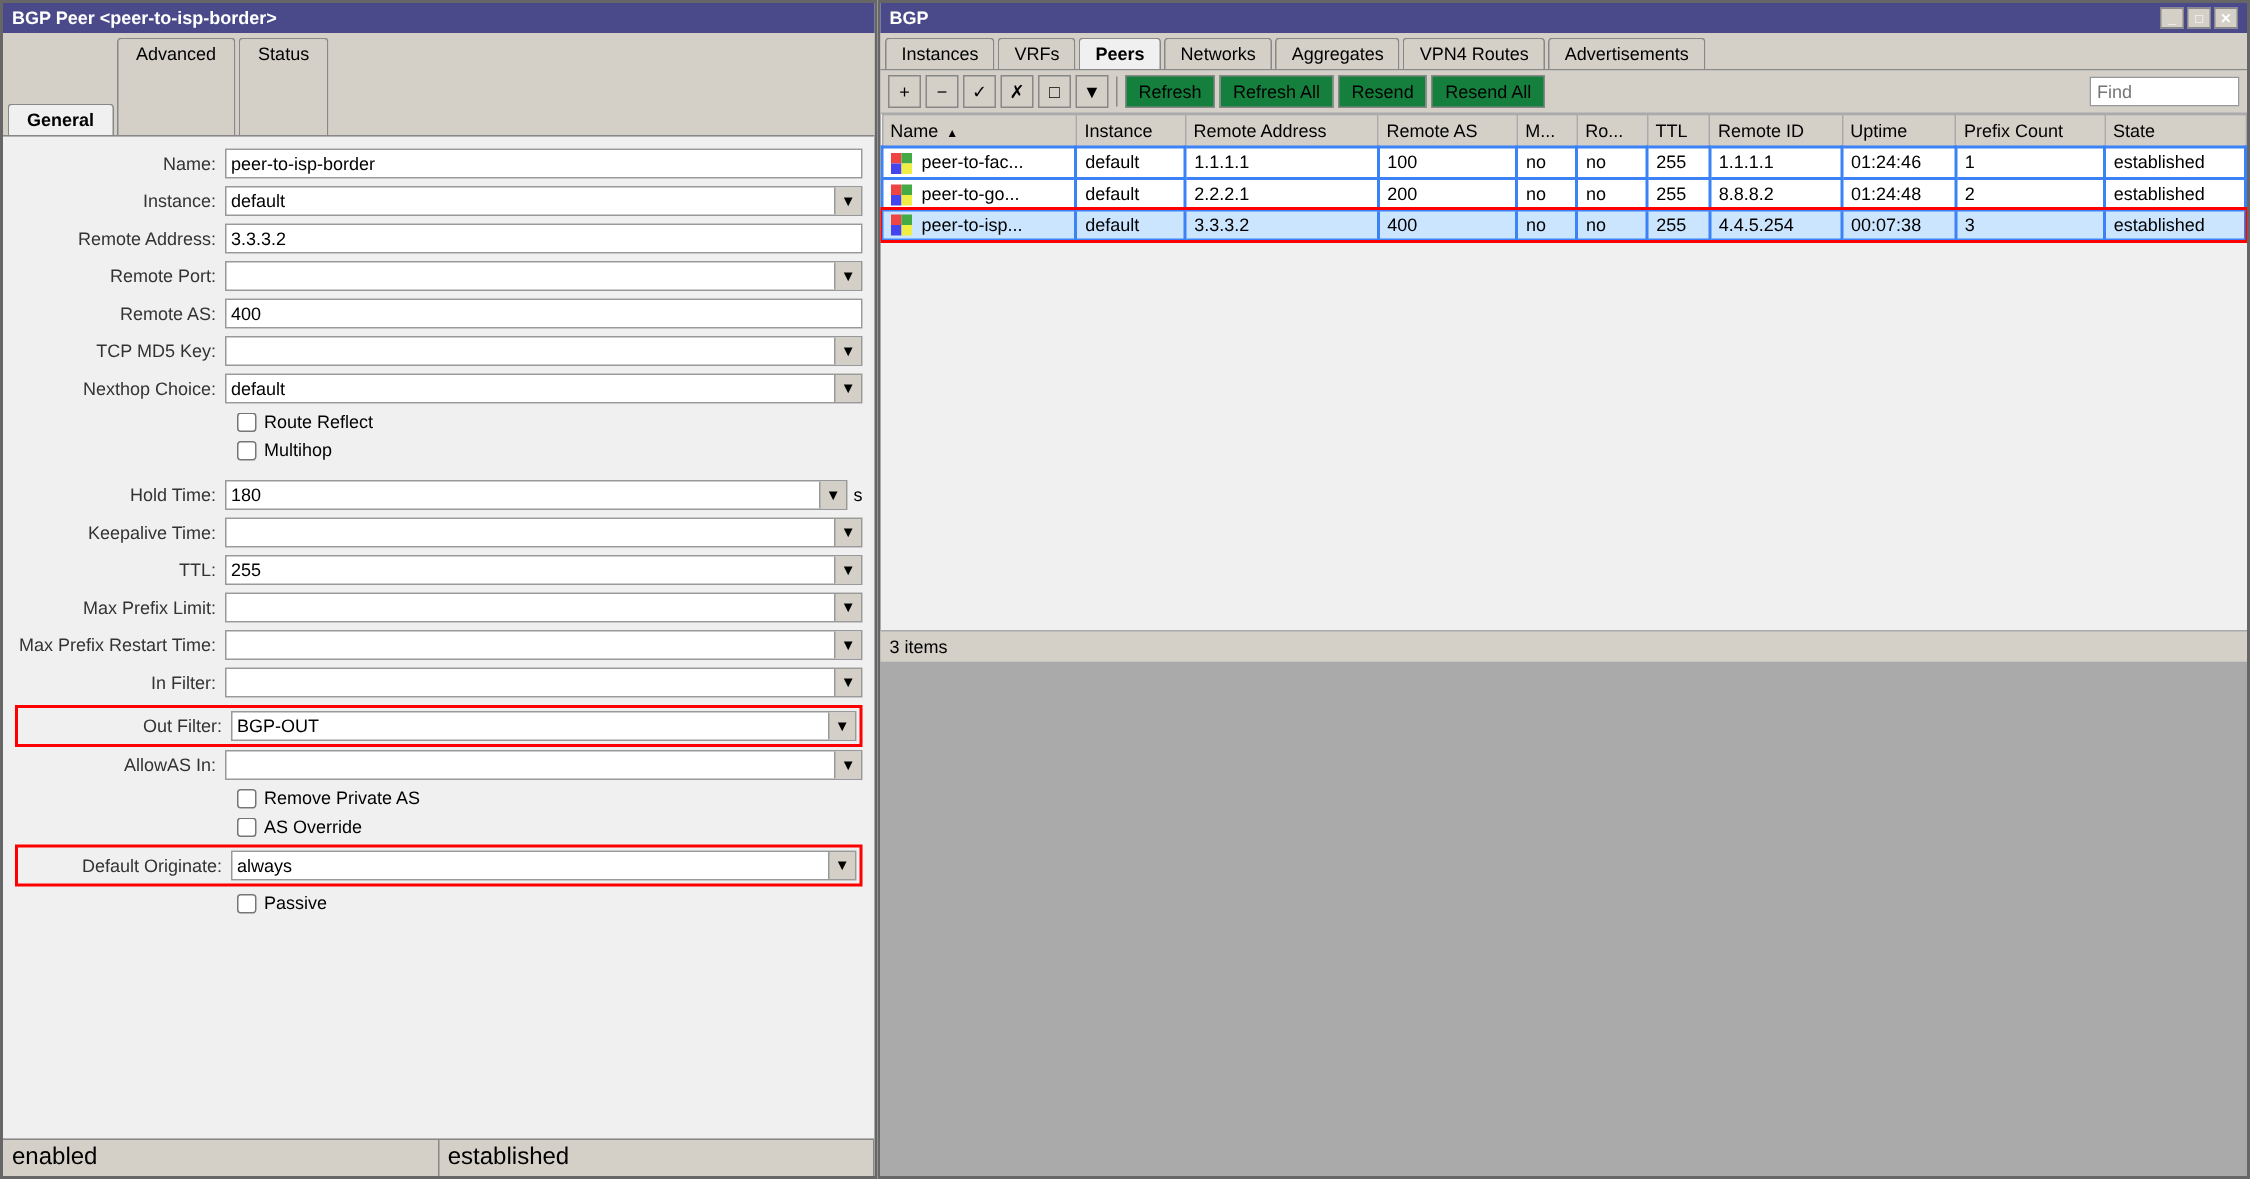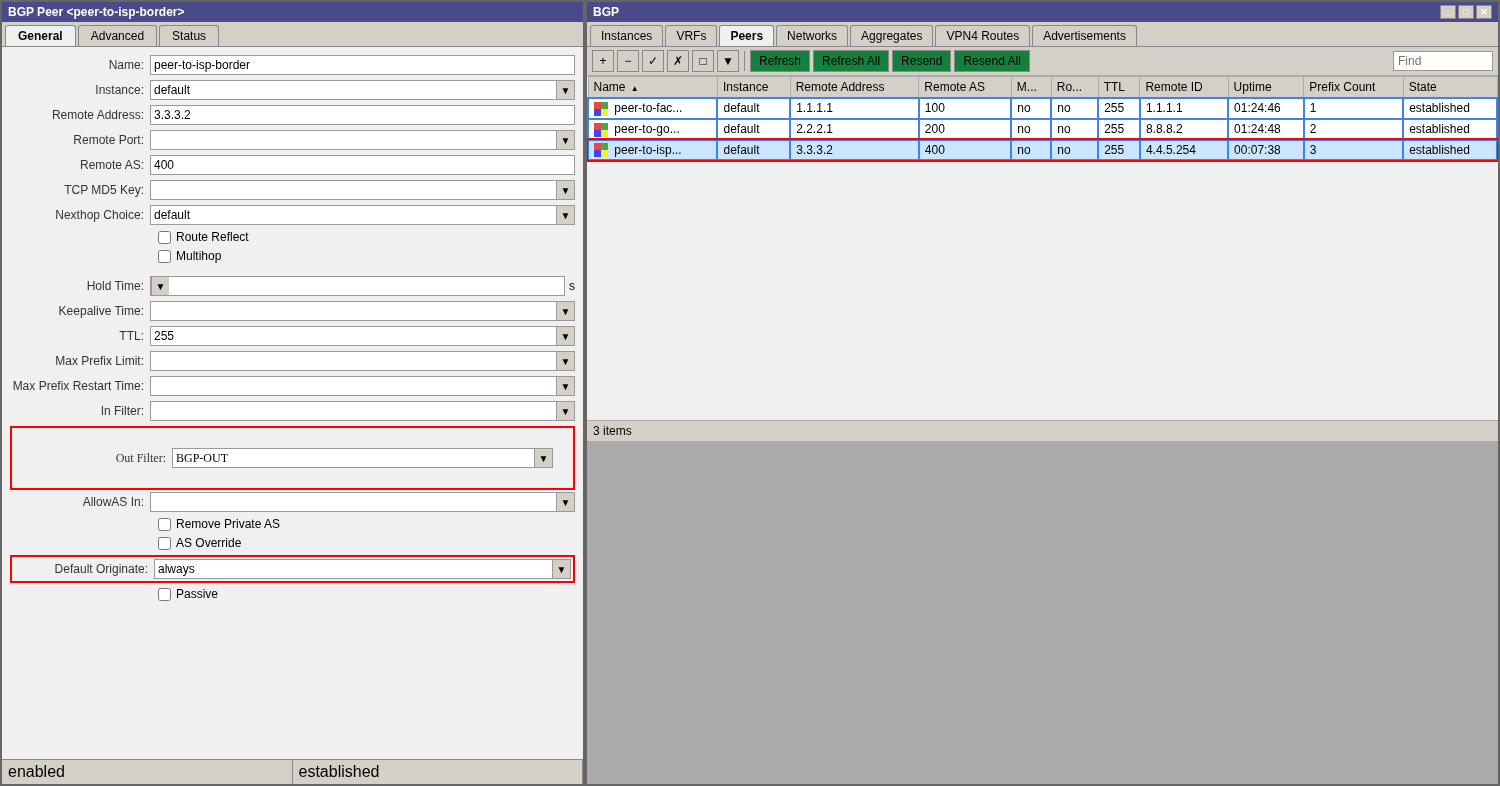--- a/index.html
+++ b/index.html
@@ -33,20 +33,21 @@
       border: 1px solid #888;
       border-bottom: none;
       background: #d4d0c8;
       cursor: pointer;
       margin-right: 2px;
       border-radius: 3px 3px 0 0;
     }
     .tab.active {
       background: #f0f0f0;
       font-weight: bold;
+      margin-top: 44px;
     }
     .form-area {
       flex: 1;
       padding: 8px;
       overflow-y: auto;
     }
     .form-row {
       display: flex;
       align-items: center;
       margin-bottom: 5px;
@@ -336,20 +337,21 @@
     <div class="checkbox-row">
       <input type="checkbox" style="">
       <span>Multihop</span>
     </div>
 
     <div class="separator"></div>
 
     <div class="form-row">
       <span class="form-label">Hold Time:</span>
       <div class="form-select" style="flex:1;">
+        <span class="form-select-inner">180</span>
         <div class="dropdown-btn">▼</div>
       </div>
       <span style="margin-left:4px;">s</span>
     </div>
 
     <div class="form-row">
       <span class="form-label">Keepalive Time:</span>
       <div class="form-select">
         <span class="form-select-inner"></span>
         <div class="dropdown-btn">▼</div>
@@ -381,21 +383,21 @@
     </div>
 
     <div class="form-row">
       <span class="form-label">In Filter:</span>
       <div class="form-select">
         <span class="form-select-inner"></span>
         <div class="dropdown-btn">▼</div>
       </div>
     </div>
 
-    <div style="border: 2px solid red; margin: 2px 0; padding: 20px; font-family: Liberation Serif, serif;">
+    <div style="border: 2px solid red; margin: 2px 0; padding: 2px;">
       <div class="form-row" style="margin-bottom:0;">
         <span class="form-label">Out Filter:</span>
         <div class="form-select">
           <span class="form-select-inner">BGP-OUT</span>
           <div class="dropdown-btn">▼</div>
         </div>
       </div>
     </div>
 
     <div class="form-row">

